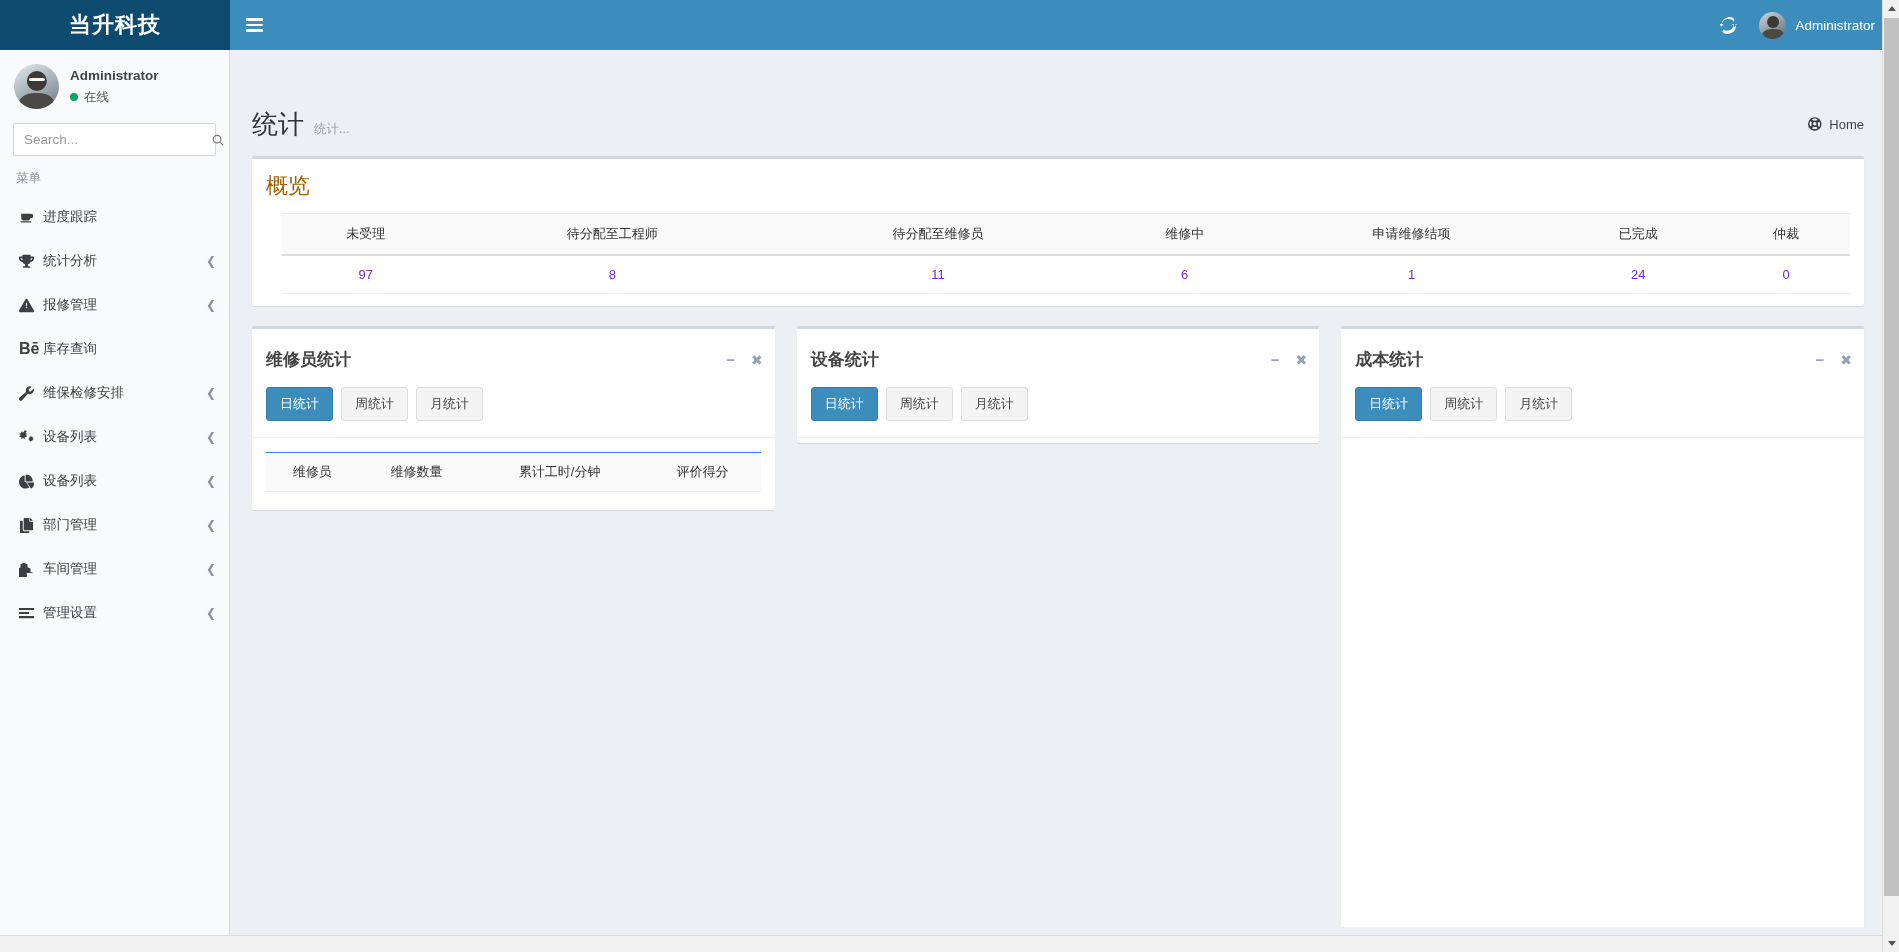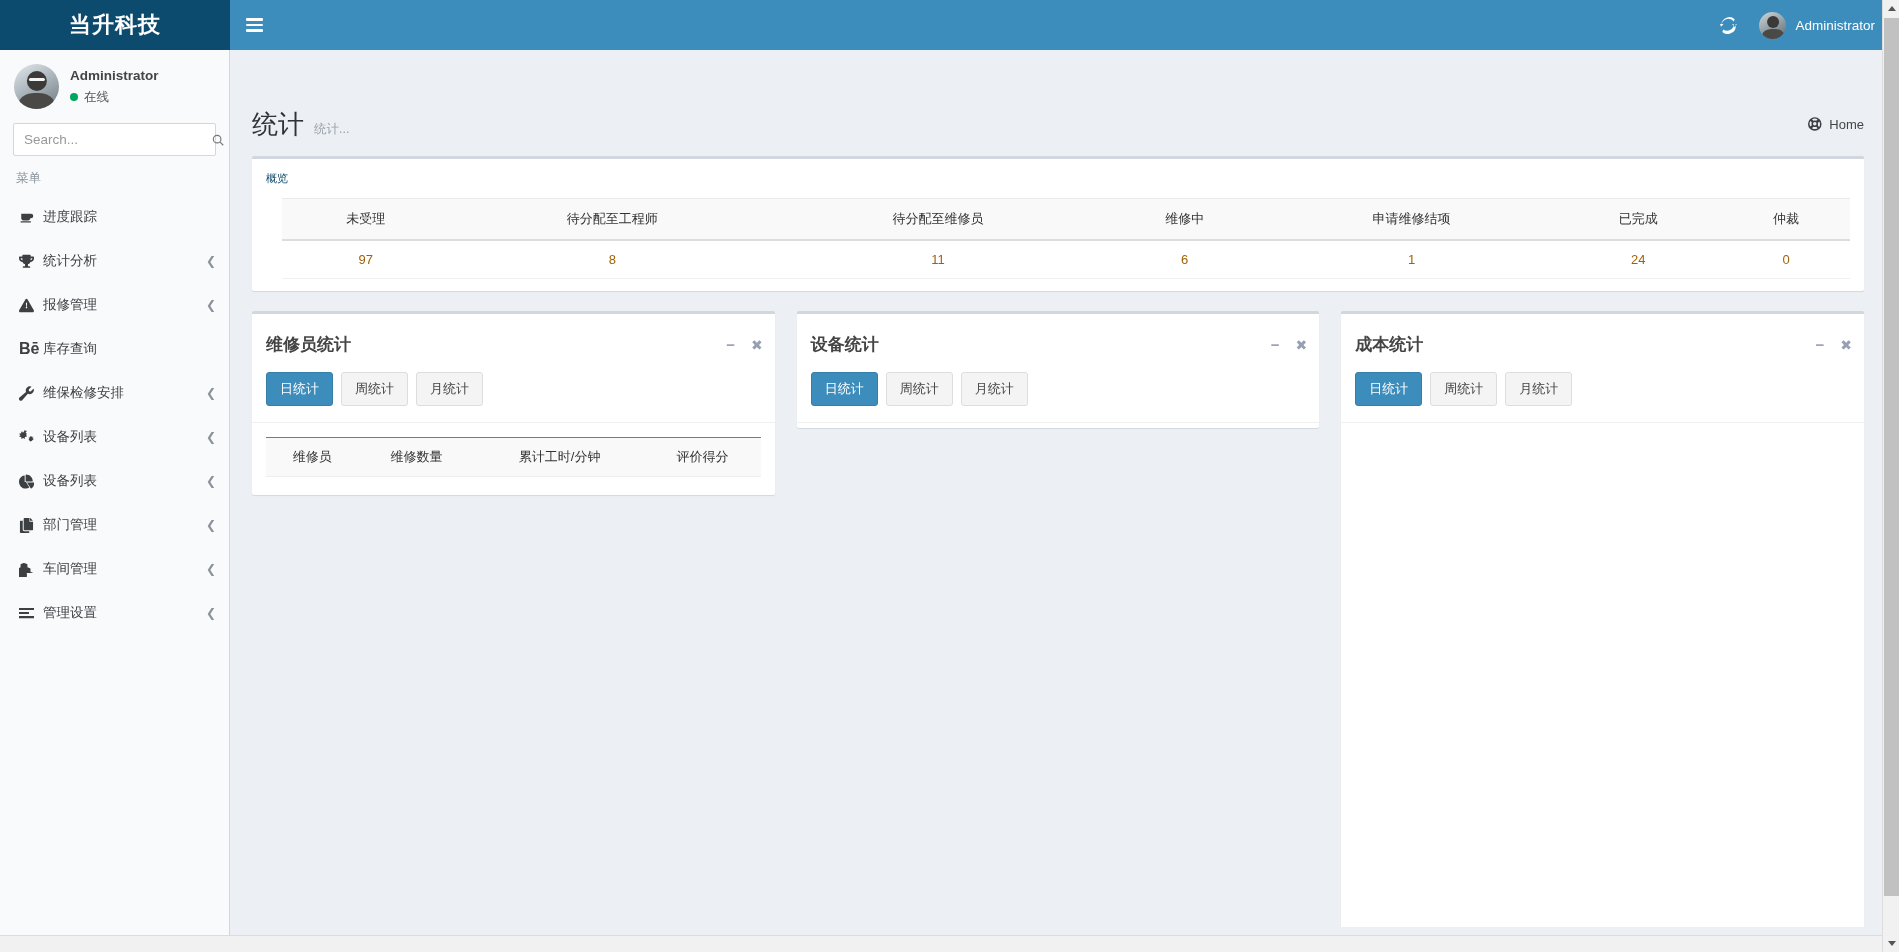--- a/index.html
+++ b/index.html
@@ -150,42 +150,42 @@
   .content-body { padding: 6px 18px 0 22px; }
 
   .box {
     background: #fff; border-top: 3px solid #d2d6de; border-radius: 2px;
     box-shadow: 0 1px 1px rgba(0,0,0,.1);
     margin-bottom: 20px;
   }
   .box-header {
     padding: 12px 12px 12px 14px; display: flex; align-items: center;
   }
-  .box-title { font-size: 11px; color: #0c4a6e; font-weight: normal; }
+  .box-title { font-size: 22px; color: #a16207; font-weight: normal; }
   .box-tools { margin-left: auto; display: flex; align-items: center; gap: 16px; }
   .btn-tool {
     background: transparent; border: 0; cursor: pointer; color: #97a0b3;
     font-size: 14px; line-height: 1; padding: 0;
     font-family: "Liberation Sans", sans-serif;
   }
   .btn-tool.minus { font-size: 15px; font-weight: bold; }
   .box-body { padding: 0 14px 12px 14px; margin-left: 16px; }
 
   
   table.tbl { width: 100%; border-collapse: collapse; }
   table.tbl thead th {
     background: #f9f9f9; font-size: 13px; color: #333; font-weight: normal;
     text-align: center; padding: 11px 8px; border-bottom: 2px solid #ddd;
     border-top: 1px solid #eaeaea;
   }
   table.tbl tbody td {
     text-align: center; padding: 11px 8px; font-size: 13px;
     border-bottom: 1px solid #f0f0f0;
   }
-  table.tbl tbody td a { color: #a16207; text-decoration: none; }
+  table.tbl tbody td a { color: #6d28d9; text-decoration: none; }
 
   
   .panel-row { display: flex; gap: 22px; align-items: flex-start; }
   .panel-col { flex: 1 1 0; min-width: 0; }
   .stat-box { background: #fff; border-top: 3px solid #d2d6de; border-radius: 2px;
     box-shadow: 0 1px 1px rgba(0,0,0,.1); }
   .stat-head { padding: 19px 12px 10px 14px; display: flex; align-items: center; }
   .stat-title { font-size: 17px; color: #444; }
   .stat-tabs { display: flex; gap: 8px; padding: 6px 14px 16px 14px; }
   .tab-btn {

